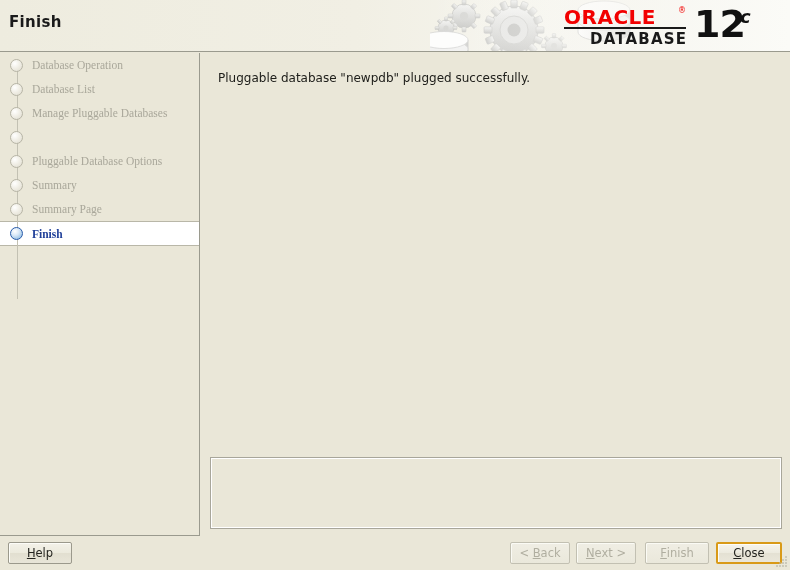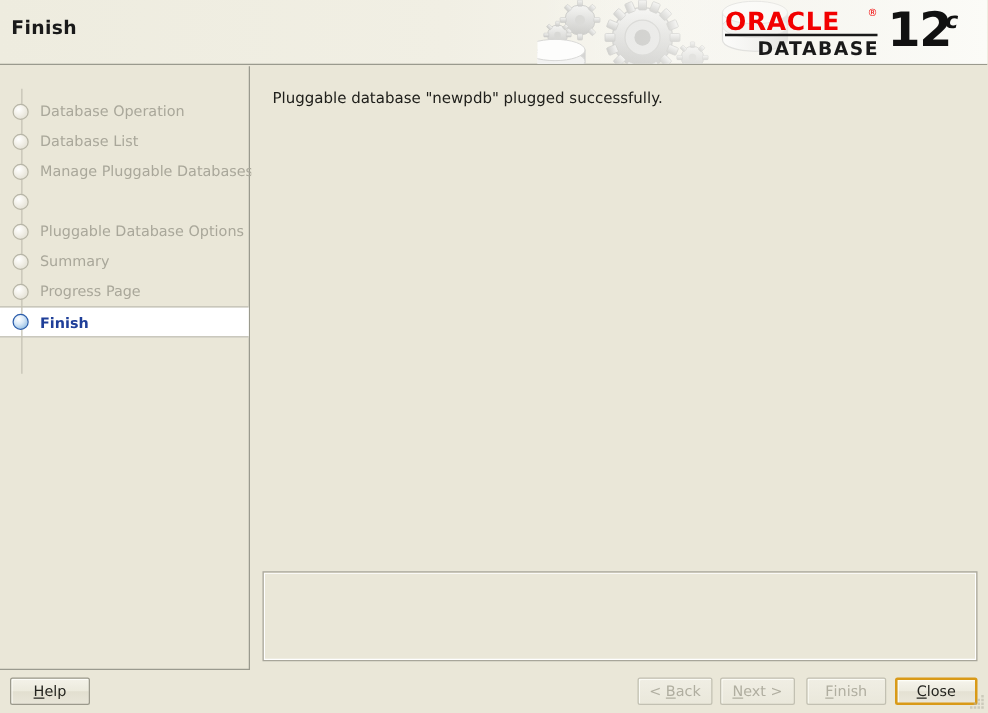--- a/index.html
+++ b/index.html
@@ -22,21 +22,21 @@
   .header-title {
     position: absolute; left: 9px; top: 13px;
     font-size: 15px; font-weight: bold; color: #1a1a1a;
     letter-spacing: 0.3px;
   }
   .header-art {
     position: absolute; right: 0; top: 0;
     width: 360px; height: 52px;
   }
   .oracle-logo {
-    position: absolute; right: 10px; top: 4px;
+    position: absolute; right: 26px; top: 4px;
     text-align: left; width: 200px; height: 44px;
   }
   .oracle-word {
     position: absolute; left: 0; top: 1px;
     font-size: 20px; font-weight: bold; color: #F20000;
     letter-spacing: 0.5px; font-family: "DejaVu Sans", "Liberation Sans", sans-serif;
   }
   .oracle-tm {
     position: absolute; left: 114px; top: 2px;
     font-size: 8px; color: #F20000;
@@ -61,21 +61,21 @@
   }
 
   
   .sidebar {
     position: absolute; left: 0; top: 53px;
     width: 200px; height: 483px;
     background: #EAE7D8;
     border-right: 1px solid #9a9a8e;
     border-bottom: 1px solid #9a9a8e;
   }
-  .steps { position: relative; padding-top: 24px; }
+  .steps { position: relative; padding-top: 0; font-family: Liberation Serif, serif; }
   .step {
     position: relative; height: 24px;
     display: flex; align-items: center;
     padding-left: 10px;
   }
   .step .bullet {
     position: relative; z-index: 2;
     width: 13px; height: 13px; border-radius: 50%;
     background: radial-gradient(circle at 35% 32%, #ffffff 0%, #f2f0e8 42%, #dedbcd 100%);
     border: 1px solid #b7b5a6;
@@ -306,21 +306,21 @@
     <div class="step">
       <span class="bullet"></span>
       <span class="label">Pluggable Database Options</span>
     </div>
     <div class="step">
       <span class="bullet"></span>
       <span class="label">Summary</span>
     </div>
     <div class="step">
       <span class="bullet"></span>
-      <span class="label">Progress Page</span>
+      <span class="label">Summary Page</span>
     </div>
     <div class="step active">
       <span class="bullet"></span>
       <span class="label">Finish</span>
     </div>
   </div>
 </div>
 
 <div class="content">
   <div class="content-message">Pluggable database "newpdb" plugged successfully.</div>

